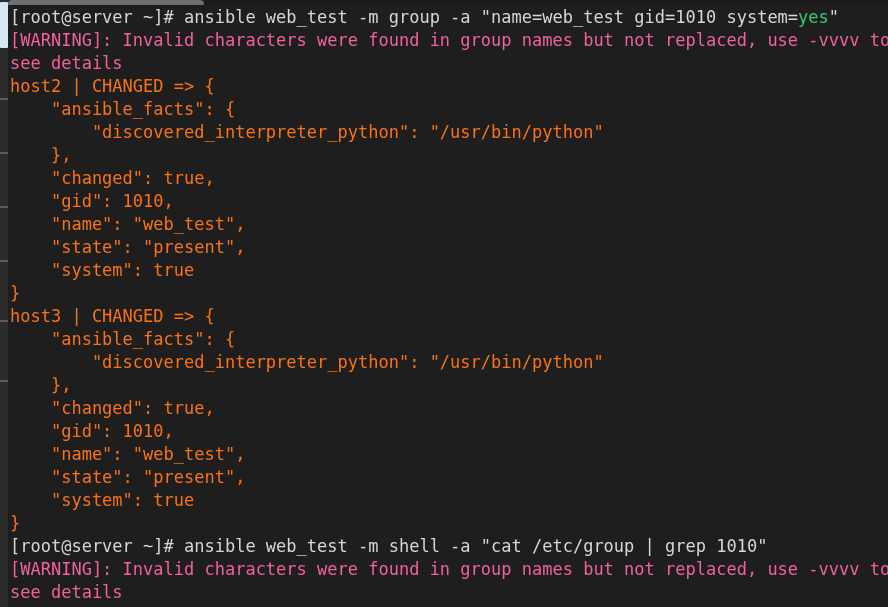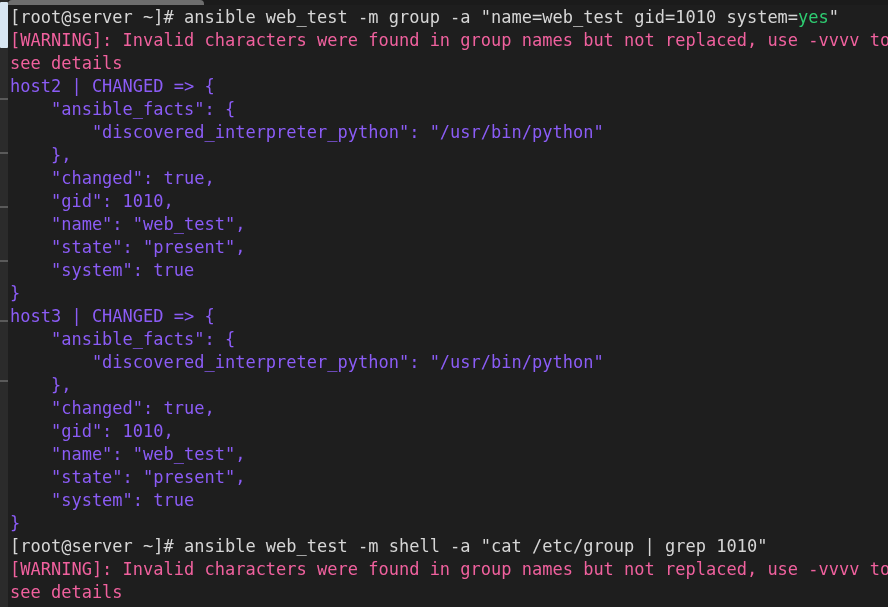--- a/index.html
+++ b/index.html
@@ -78,21 +78,21 @@
     white-space: pre;
   }
   .tline {
     height: 23px;
     white-space: pre;
     padding-left: 2px;
   }
   .c-prompt   { color: #d6d6d6; }
   .c-green    { color: #2ecc71; }
   .c-pink     { color: #f0619e; }
-  .c-yellow   { color: #8b5cf6; }
+  .c-yellow   { color: #f97316; }
 </style>
 </head>
 <body>
 
 <div id="terminal-window">
 
   <div id="titlebar-strip-bg"></div>
   <div id="titlebar-strip"></div>
 
   <div id="scrollbar">

